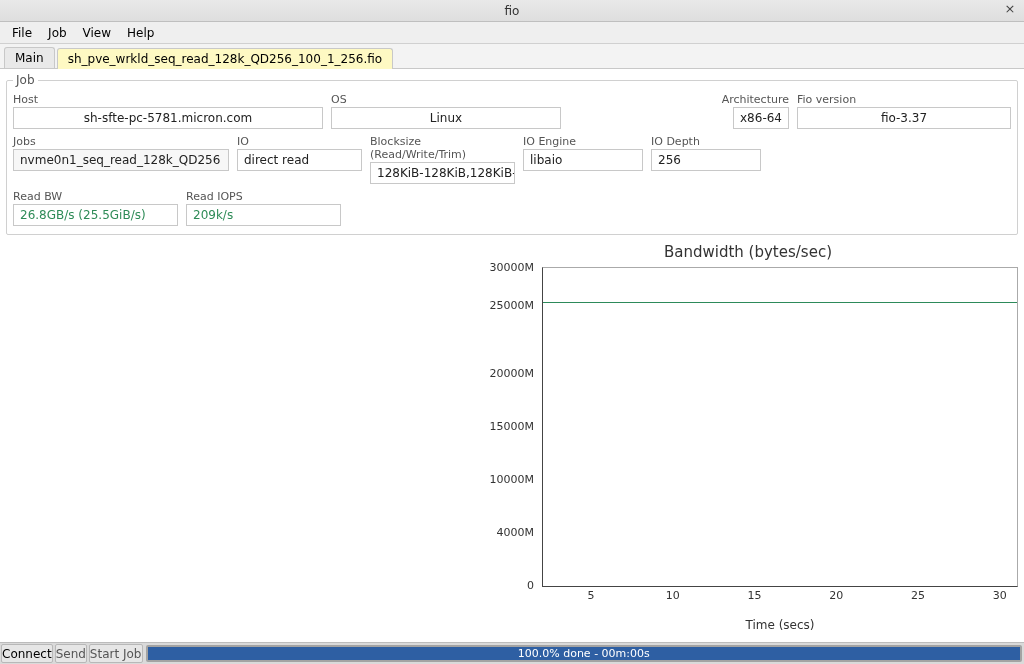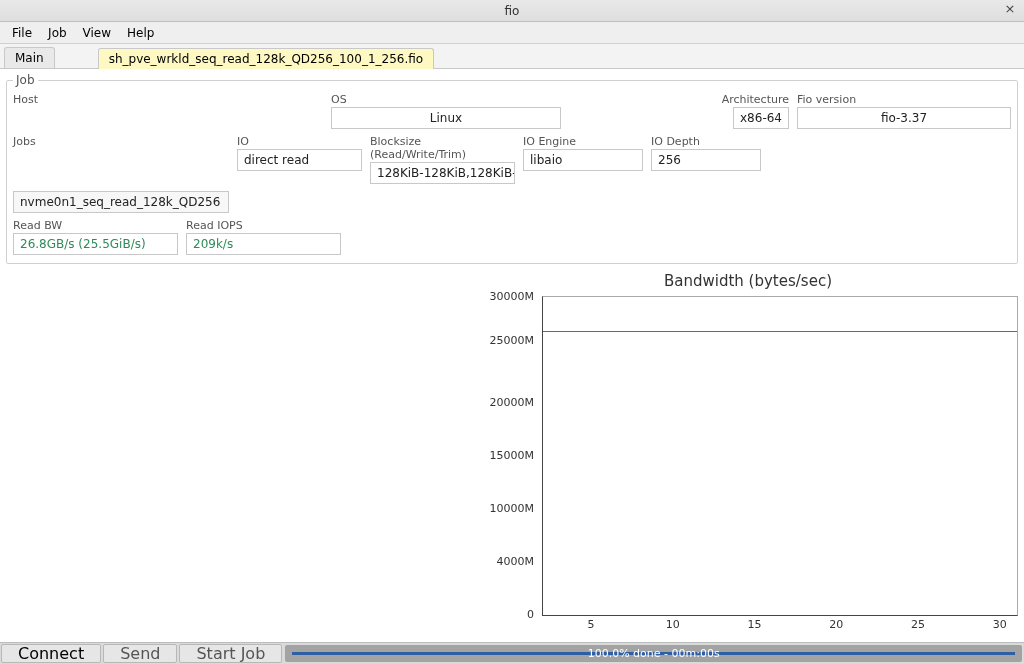--- a/index.html
+++ b/index.html
@@ -46,21 +46,20 @@
   .menubar .menu-item {
     padding: 2px 8px;
     cursor: pointer;
   }
   
   .tabs {
     height: 24px;
     display: flex; align-items: flex-end;
     padding: 0 4px;
     background: #f3f3f3;
-    gap: 41px;
   }
   .tab {
     padding: 3px 10px;
     border: 1px solid #c8c8c8;
     border-bottom: none;
     background: #e9e9e9;
     margin-right: 2px;
     border-top-left-radius: 3px;
     border-top-right-radius: 3px;
     font-size: 12px;
@@ -124,36 +123,36 @@
     background: #f7f7f7;
   }
   
   .statusbar {
     height: 22px;
     display: flex; align-items: stretch;
     background: #dadada;
     border-top: 1px solid #bcbcbc;
   }
   .statusbar .btn {
-    padding: 0 16px;
+    padding: 0 0;
     display: flex; align-items: center;
     border: 1px solid #b8b8b8;
     background: #e6e6e6;
     margin: 1px;
-    font-size: 16px;
+    font-size: 12px;
     border-radius: 2px;
     color: #555;
   }
   .statusbar .btn.enabled { color: #000; cursor: pointer; }
   .statusbar .progress {
     flex: 1;
     margin: 2px 2px;
     background: #2e5fa3;
     position: relative;
-    border: 7px solid #a3a3a3;
+    border: 2px solid #a3a3a3;
     border-radius: 2px;
   }
   .statusbar .progress .ptext {
     position: absolute; left: 0; top: 0; width: 100%; height: 100%;
     display: flex; align-items: center; justify-content: center;
     color: #fff; font-size: 11px;
   }
   
   .chartwrap {
     display: flex; justify-content: flex-end; margin-top: 8px;
@@ -230,37 +229,38 @@
     <div class="tab active">sh_pve_wrkld_seq_read_128k_QD256_100_1_256.fio</div>
   </div>
 
   <div class="content">
     <fieldset class="job">
       <legend>Job</legend>
 
       <div class="row">
         <div class="lbox" style="width:310px;">
           <span class="lbl">Host</span>
+          <div class="val center">sh-sfte-pc-5781.micron.com</div>
         </div>
         <div class="lbox" style="width:230px;">
           <span class="lbl">OS</span>
           <div class="val center">Linux</div>
         </div>
         <div class="lbox" style="width:220px;align-items:flex-end;">
           <span class="lbl">Architecture</span>
           <div class="val center">x86-64</div>
         </div>
         <div class="lbox" style="flex:1;">
           <span class="lbl">Fio version</span>
           <div class="val center">fio-3.37</div>
         </div>
       </div>
 
       <div class="row" style="margin-top:6px;">
-        <div class="lbox" style="width:216px;gap:42px;">
+        <div class="lbox" style="width:216px;">
           <span class="lbl">Jobs</span>
           <div class="val combo">
             <span>nvme0n1_seq_read_128k_QD256</span>
 
           </div>
         </div>
         <div class="lbox" style="width:125px;">
           <span class="lbl">IO</span>
           <div class="val">direct read</div>
         </div>
@@ -293,21 +293,21 @@
     <div class="chartwrap">
       <div class="chart">
         <div class="chart-title">Bandwidth (bytes/sec)</div>
         <div class="plot" id="plot">
           <div class="ylabels" id="ylabels">
               <span style="top: 318px;">0</span>
               <span style="top: 265px;">4000M</span>
               <span style="top: 212px;">10000M</span>
               <span style="top: 159px;">15000M</span>
               <span style="top: 106px;">20000M</span>
-              <span style="top: 44px;">25000M</span>
+              <span style="top: 38px;">25000M</span>
               <span style="top: 0px;">30000M</span>
             </div>
           <div class="area" id="plotarea">
               <div class="series-line" style="top: 33.92px; border-top-color: rgb(45, 138, 90);"></div>
             </div>
           <div class="xlabels" id="xlabels">
               <span style="left: 49.0345px;">5</span>
               <span style="left: 130.759px;">10</span>
               <span style="left: 212.483px;">15</span>
               <span style="left: 294.207px;">20</span>

